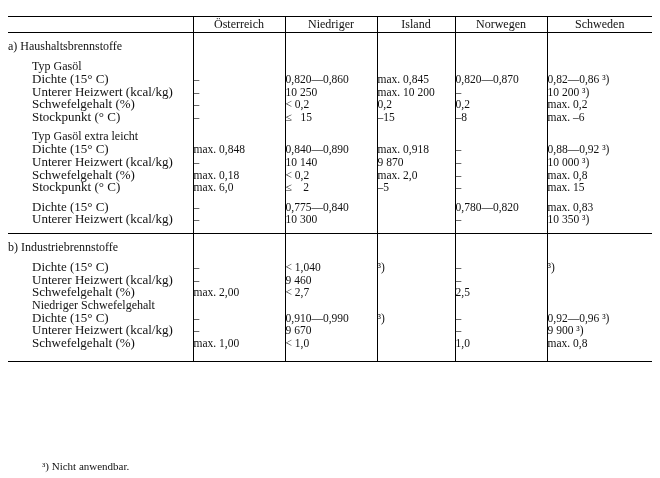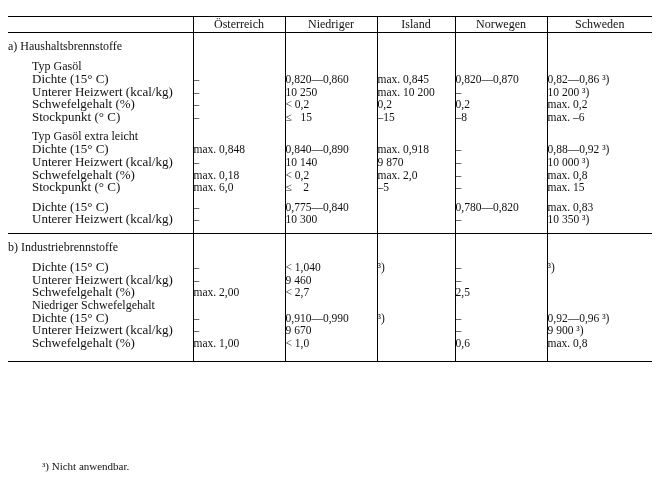--- a/index.html
+++ b/index.html
@@ -345,21 +345,21 @@
       <td class="body-cell">9 670</td>
       <td class="body-cell"></td>
       <td class="body-cell">–</td>
       <td class="body-cell">9 900 ³)</td>
     </tr>
     <tr>
       <td class="label-cell" style="padding-left:24px">Schwefelgehalt (%)</td>
       <td class="body-cell">max. 1,00</td>
       <td class="body-cell">&lt; 1,0</td>
       <td class="body-cell"></td>
-      <td class="body-cell">0,6</td>
+      <td class="body-cell">1,0</td>
       <td class="body-cell">max. 0,8</td>
     </tr>
 
     <tr class="spacer-row" style="height:12px">
       <td></td>
       <td class="vline-l"></td>
       <td class="vline-l"></td>
       <td class="vline-l"></td>
       <td class="vline-l"></td>
       <td class="vline-l"></td>

